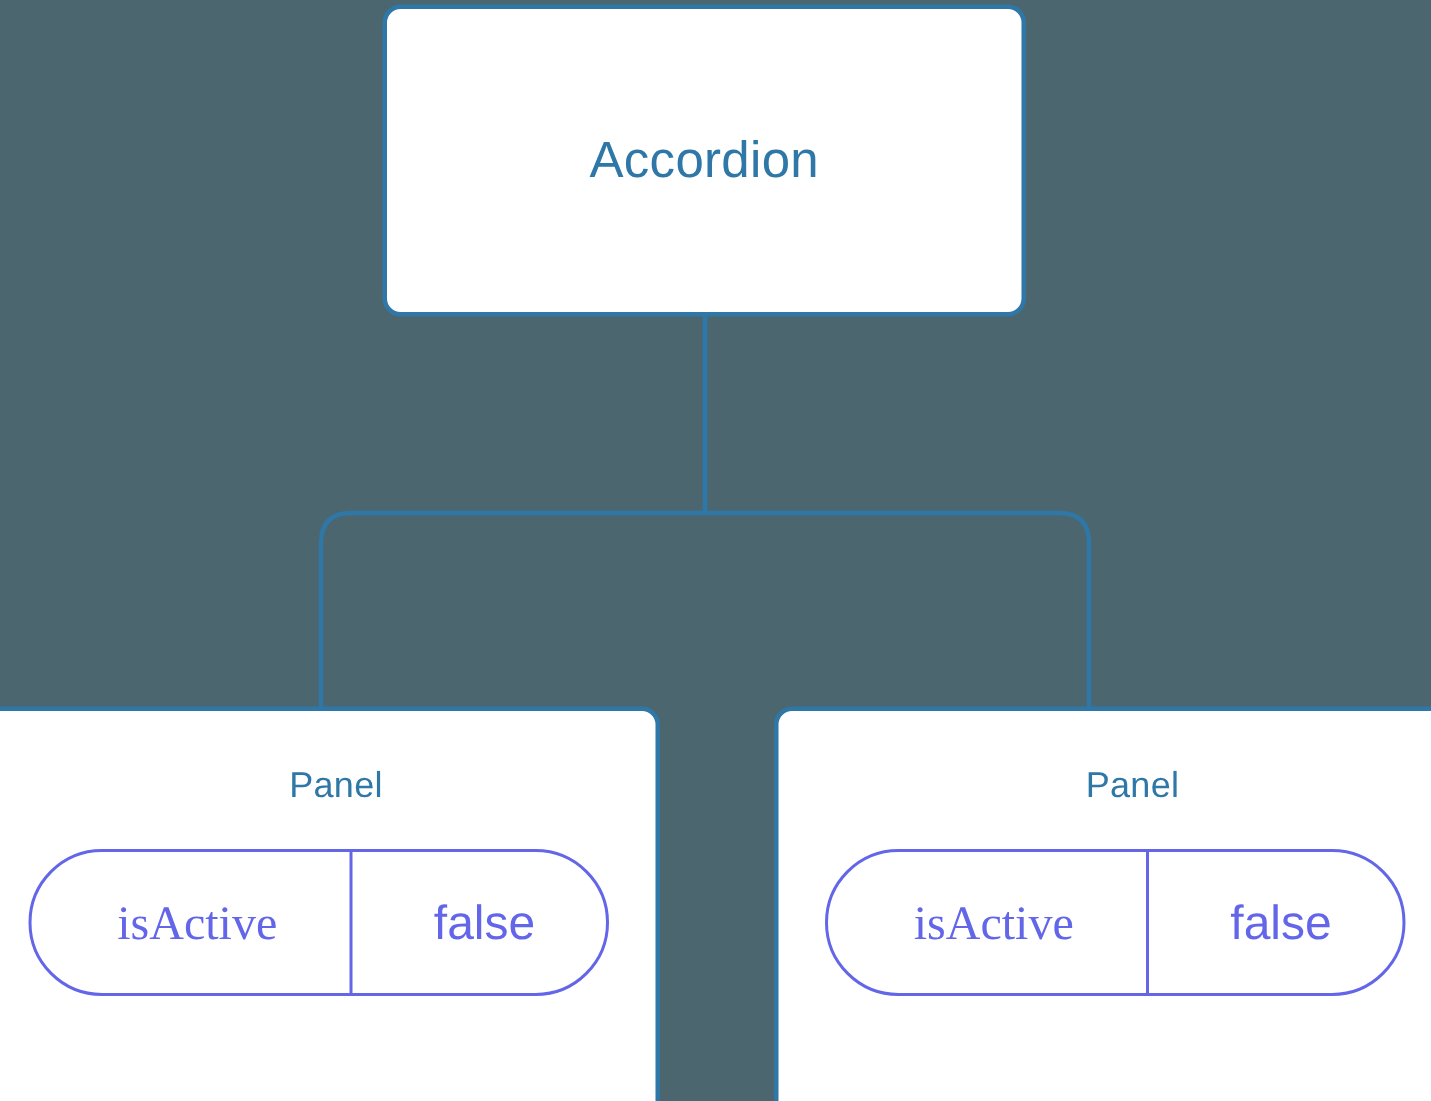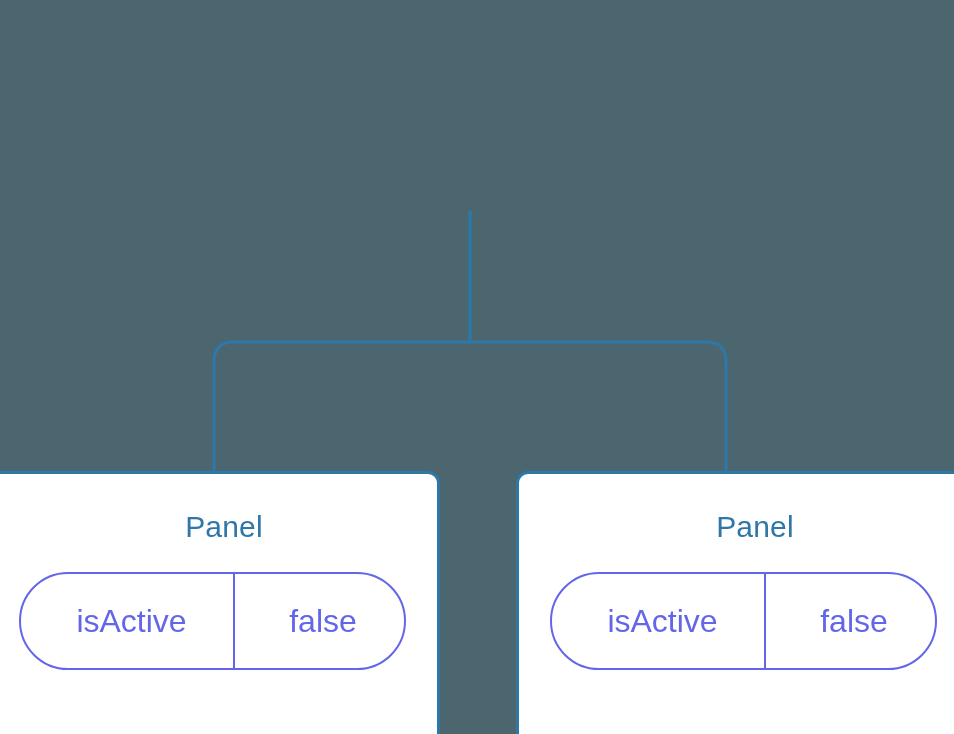--- a/index.html
+++ b/index.html
@@ -61,21 +61,21 @@
     padding-top: 38px;
   }
   .node-title {
     color: #2e77a6;
     font-size: 34px;
     line-height: 1;
     letter-spacing: 0.2px;
     white-space: nowrap;
   }
   .node-title.sub {
-    font-size: 30px;
+    font-size: 24px;
     margin-left: 24px;
   }
   .state-pill {
     margin-top: 30px;
     height: 98px;
     box-sizing: border-box;
     border: 2px solid #6366e8;
     border-radius: 49px;
     display: flex;
     align-items: stretch;
@@ -88,37 +88,41 @@
     color: #6366e8;
     font-size: 32px;
     line-height: 1;
     white-space: nowrap;
     box-sizing: border-box;
   }
   .state-key {
     width: 214px;
     border-right: 2px solid #6366e8;
     padding-left: 10px;
+    font-family: Liberation Serif, serif;
   }
   .state-val {
     width: 153px;
     padding-right: 8px;
     margin-left: 16px;
   }
 </style>
 </head>
 <body>
 
 <div id="stage">
 
   <svg id="connectors" viewBox="0 0 954 734" width="954" height="734" xmlns="http://www.w3.org/2000/svg">
     <path d="M 470 211 L 470 342 L 234 342 Q 214 342 214 362 L 214 474" fill="none" stroke="#2e77a6" stroke-width="3" stroke-linecap="butt"></path>
     <path d="M 470 211 L 470 342 L 706 342 Q 726 342 726 362 L 726 474" fill="none" stroke="#2e77a6" stroke-width="3" stroke-linecap="butt"></path>
   </svg>
 
+  <div class="node" id="node-accordion">
+    <div class="node-title">Accordion</div>
+  </div>
 
   <div class="node" id="node-panel-left">
     <div class="node-title sub">Panel</div>
     <div class="state-pill">
       <div class="state-key">isActive</div>
       <div class="state-val">false</div>
     </div>
   </div>
 
   <div class="node" id="node-panel-right">

